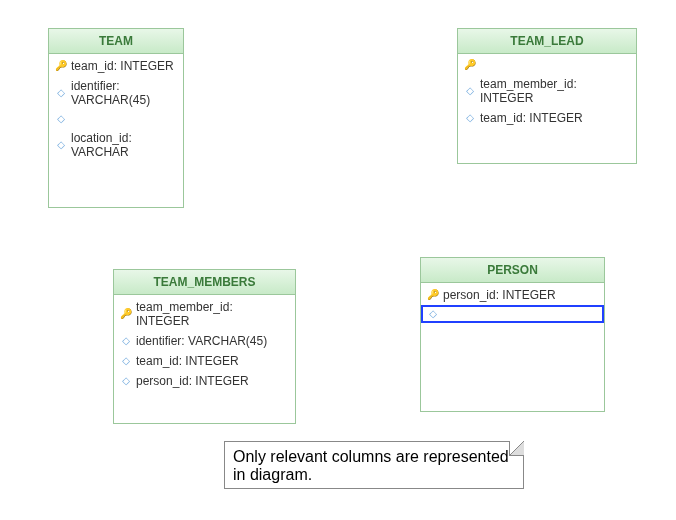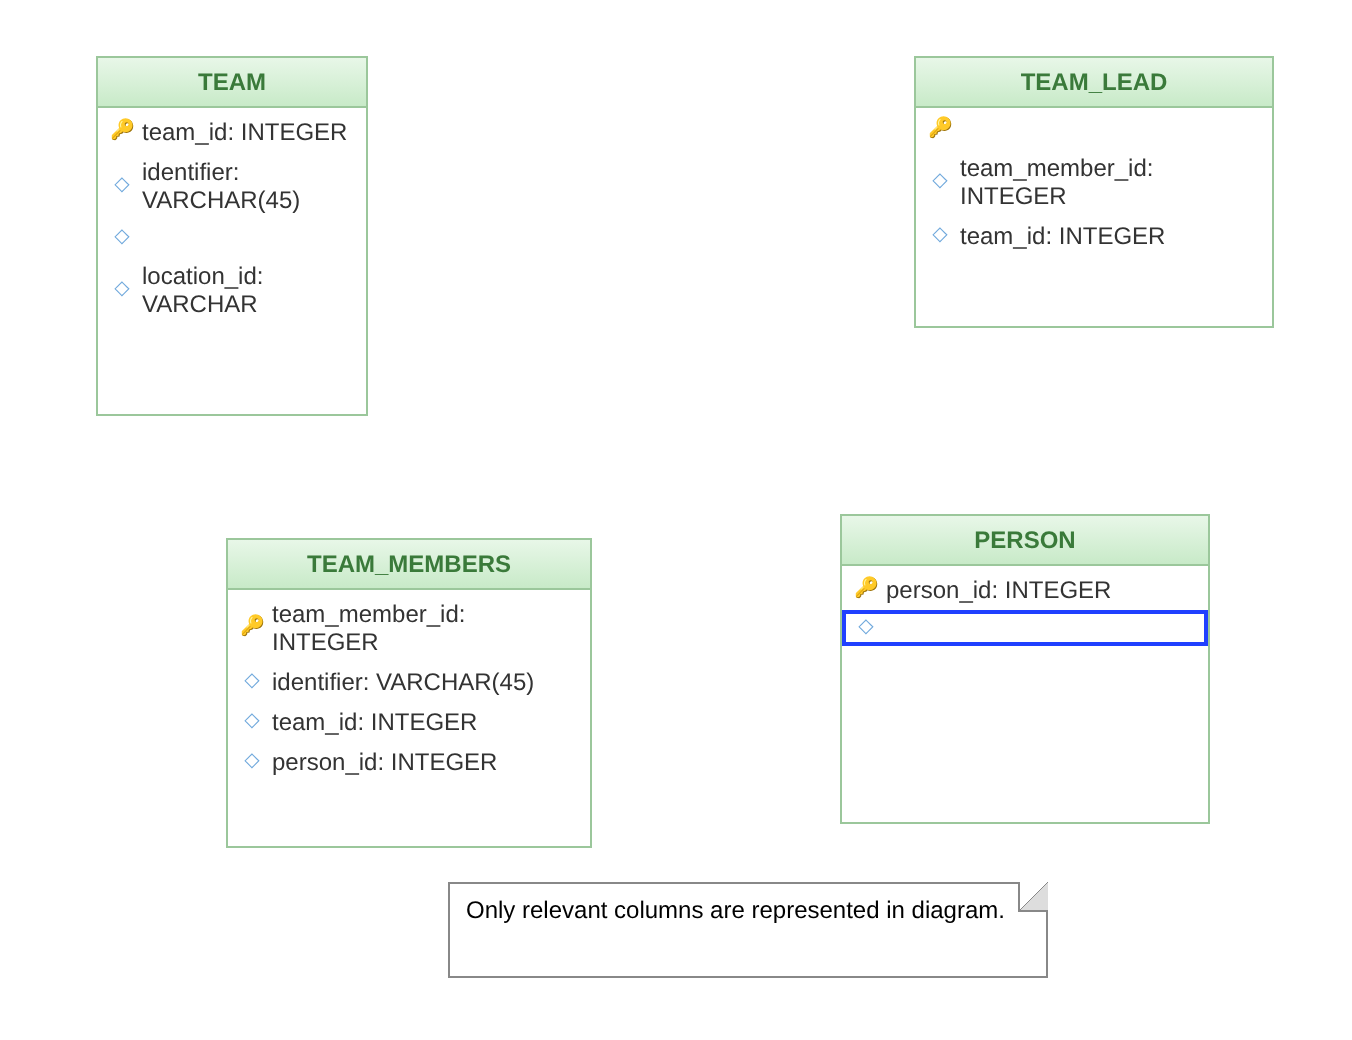--- a/index.html
+++ b/index.html
@@ -57,21 +57,21 @@
   .icon-col {
     color: #6fa8dc;
     font-size: 10px;
     line-height: 12px;
     text-align: center;
   }
   .note {
     position: absolute;
     border: 1px solid #888;
     background: #fff;
-    font-size: 12px;
+    font-size: 16px;
     padding: 6px 8px 18px 8px;
     box-sizing: border-box;
   }
   .note-fold {
     position: absolute;
     top: -1px;
     right: -1px;
     width: 14px;
     height: 14px;
     background: linear-gradient(135deg, #fff 0%, #fff 49%, #888 50%, #ddd 51%, #ddd 100%);

